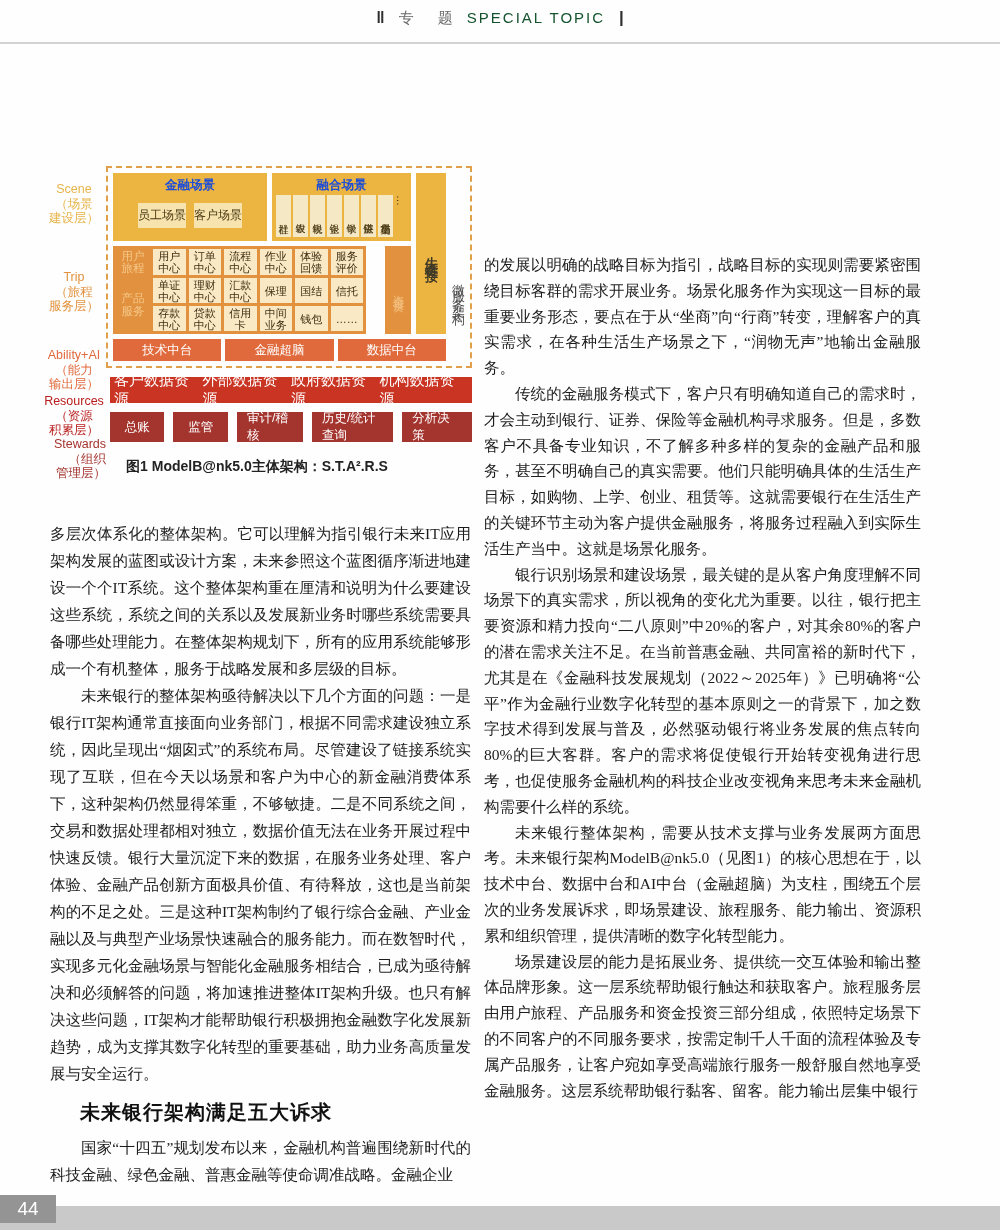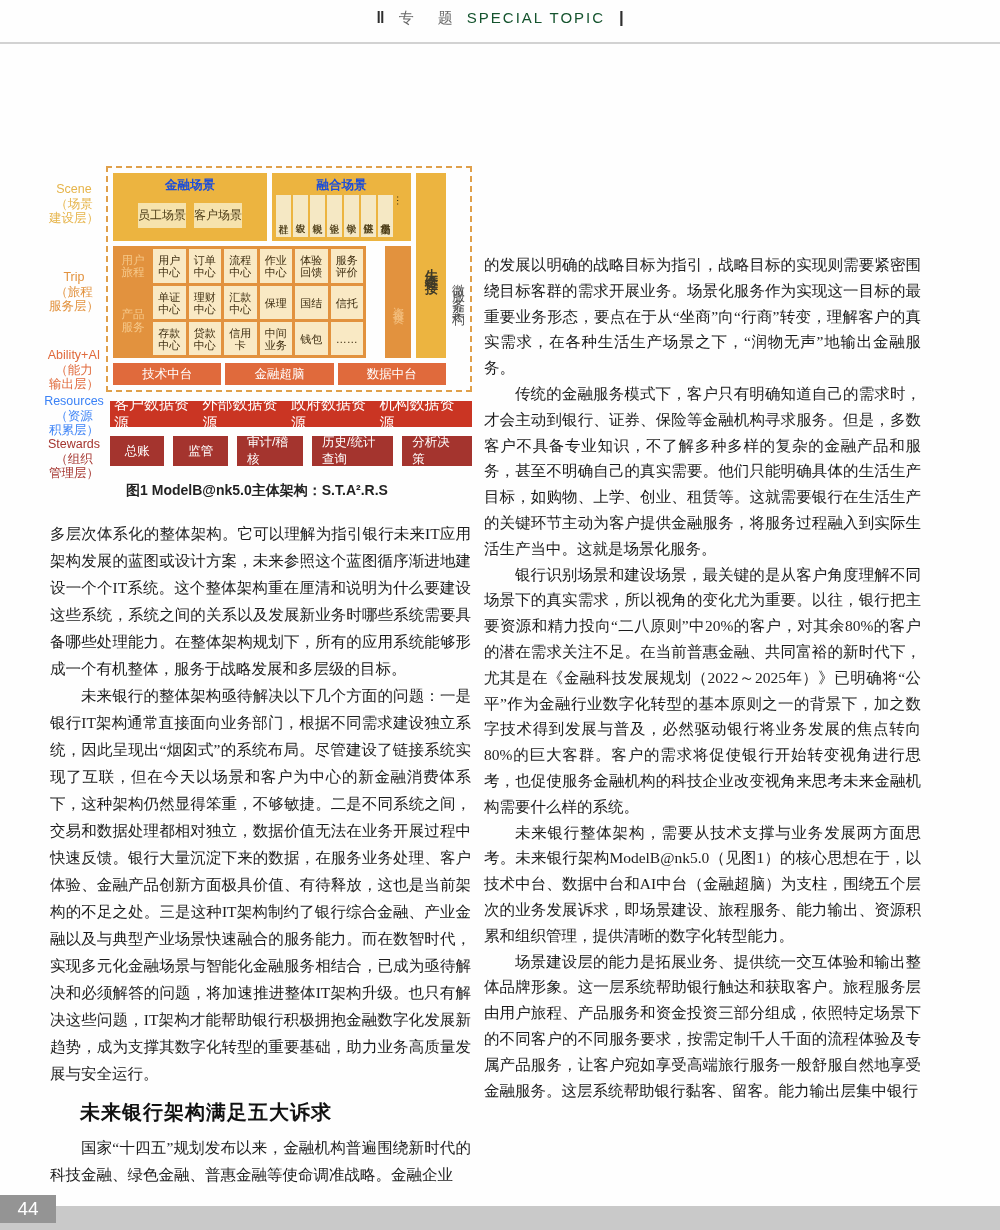--- a/index.html
+++ b/index.html
@@ -16,22 +16,22 @@
   .head-rule { position:absolute; top:42px; left:0; width:100%; height:2px; background:#d2d2d2; }
 
   
   .figure { position:absolute; left:42px; top:166px; width:430px;
             font-family:"Liberation Sans","DejaVu Sans",sans-serif; }
   .layer-label { position:absolute; left:0; width:64px; text-align:center;
                  font-size:12.5px; line-height:14.5px; white-space:pre-line; }
   .lbl-scene    { top:16px;  color:#e6b44a; }
   .lbl-trip     { top:104px; color:#e2923e; }
   .lbl-ability  { top:182px; color:#e06a3c; }
-  .lbl-resources{ top:228px; color:#3b82f6; }
-  .lbl-stewards { top:271px; color:#a4342e; }
+  .lbl-resources{ top:228px; color:#b91c1c; }
+  .lbl-stewards { top:271px; color:#a4342e;text-align:right; }
 
   .diagram-box { margin-left:64px; border:2px dashed #e0a04a; padding:5px 24px 5px 5px; position:relative; }
   .micro-label { position:absolute; right:3px; top:28px; writing-mode:vertical-rl;
                  letter-spacing:7px; font-size:13px; color:#4d4d4d; height:190px; text-align:center; }
 
   .upper { display:flex; gap:5px; }
   .upper-left { flex:1; display:flex; flex-direction:column; gap:5px; }
   .eco-bar { width:30px; background:#ecb440; display:flex; align-items:center; justify-content:center; }
   .eco-bar span { writing-mode:vertical-rl; font-size:13px; letter-spacing:4px; color:#3f3a28; font-weight:bold; }
 
@@ -40,21 +40,21 @@
   .fin-scene { flex:1.25; display:flex; flex-direction:column; }
   .fusion-scene { flex:1; display:flex; flex-direction:column; }
   .blk-title { text-align:center; font-size:12.5px; color:#1d4ed8; font-weight:bold; line-height:16px; }
   .fin-items { flex:1; display:flex; gap:8px; align-items:center; justify-content:center; }
   .fin-items .lite { background:#f6e3ad; font-size:12px; color:#4a3a14; padding:4px 0; }
   .fusion-items { flex:1; display:flex; gap:2px; align-items:stretch; justify-content:center; padding-top:2px; }
   .v-box { background:#f5e8c4; writing-mode:vertical-rl; font-size:10px; color:#4a3a14;
            display:flex; align-items:center; justify-content:center; padding:1px 2px; line-height:11px; }
   .v-dots { writing-mode:vertical-rl; font-size:11px; color:#4a3a14; display:flex; align-items:center; }
 
-  .row-trip { display:flex; gap:19px; height:112px; }
+  .row-trip { display:flex; gap:19px; height:88px; }
   .trip-main { flex:1; background:#e2923e; padding:3px; display:flex; flex-direction:column; gap:3px; }
   .trip-row { flex:1; display:flex; gap:3px; }
   .trip-lbl { width:34px; color:#f5c88a; font-size:11.5px; line-height:12.5px; white-space:pre-line;
               display:flex; align-items:center; justify-content:center; }
   .trip-cells { flex:1; display:flex; gap:3px; }
   .cell { flex:1; background:#f9e9c4; font-size:11px; line-height:12px; color:#3d2d10;
           display:flex; align-items:center; justify-content:center; text-align:center; white-space:pre-line; }
   .prod-rows { flex:2; display:flex; flex-direction:column; gap:3px; }
   .fund-bar { width:26px; background:#e2923e; display:flex; align-items:center; justify-content:center; }
   .fund-bar span { writing-mode:vertical-rl; font-size:11.5px; letter-spacing:2px; color:#f2bd7c; }

